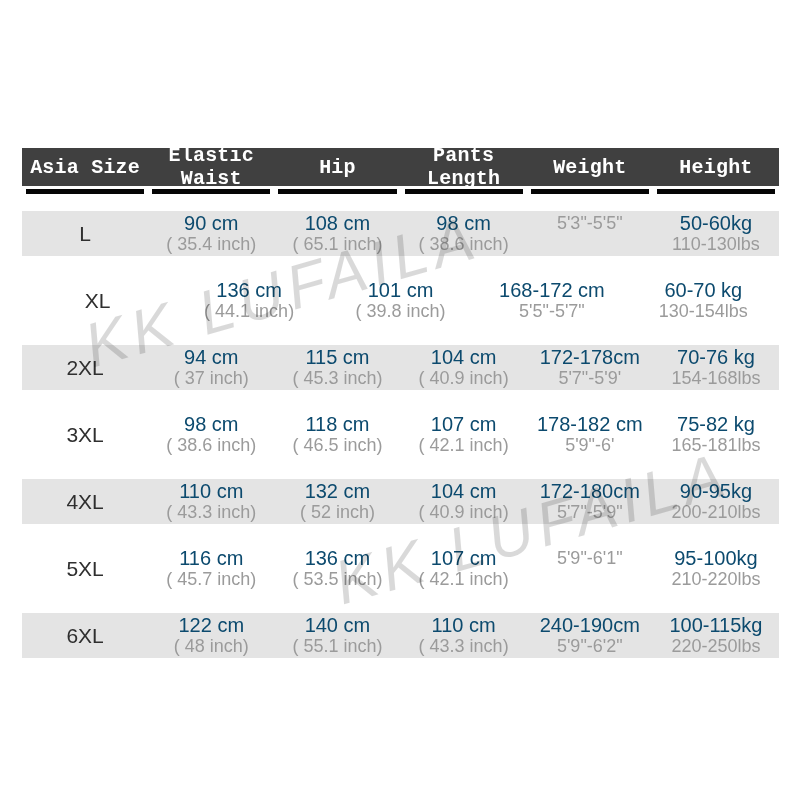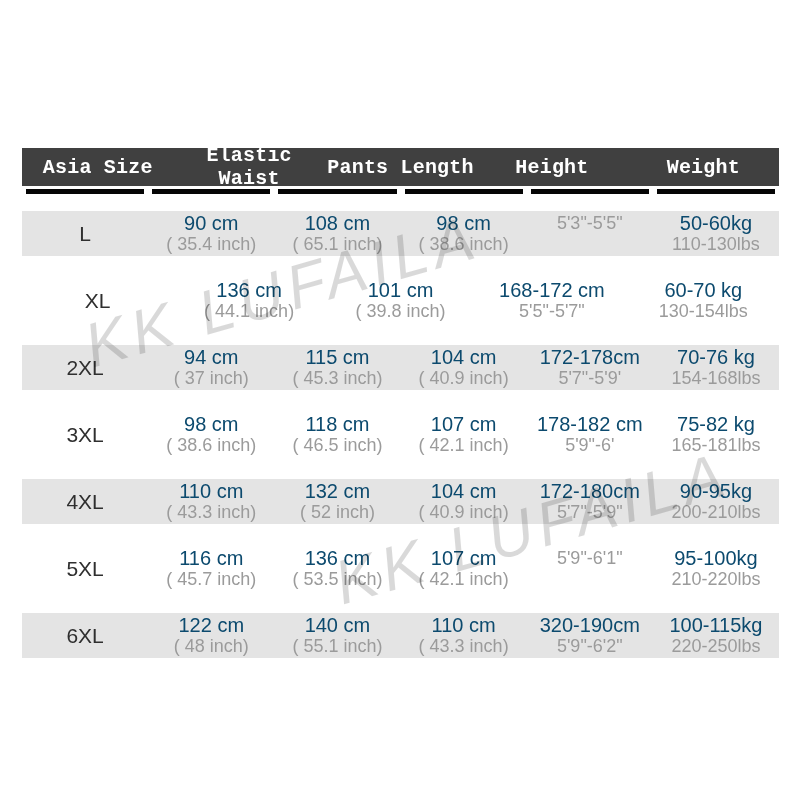--- a/index.html
+++ b/index.html
@@ -66,23 +66,24 @@
   #wm2 { left: 532px; top: 528px; }
 </style>
 </head>
 <body>
 
 <div class="size-chart">
 
   <div class="header-row">
     <div class="hcell">Asia Size</div>
     <div class="hcell">Elastic Waist</div>
+    <div class="hcell">Hip</div>
     <div class="hcell">Pants Length</div>
+    <div class="hcell">Weight</div>
     <div class="hcell">Height</div>
-    <div class="hcell">Weight</div>
   </div>
 
   <div class="header-underline">
     <div class="useg">
         <div class="bar"></div>
       </div>
     <div class="useg">
         <div class="bar"></div>
       </div>
     <div class="useg">
@@ -247,21 +248,21 @@
       </div>
       <div class="cell">
         <div class="main">140 cm</div>
         <div class="sub">( 55.1 inch)</div>
       </div>
       <div class="cell">
         <div class="main">110 cm</div>
         <div class="sub">( 43.3 inch)</div>
       </div>
       <div class="cell">
-        <div class="main">320-190cm</div>
+        <div class="main">240-190cm</div>
         <div class="sub">5'9"-6'2"</div>
       </div>
       <div class="cell">
         <div class="main">100-115kg</div>
         <div class="sub">220-250lbs</div>
       </div>
     </div>
 
   </div>
 </div>

